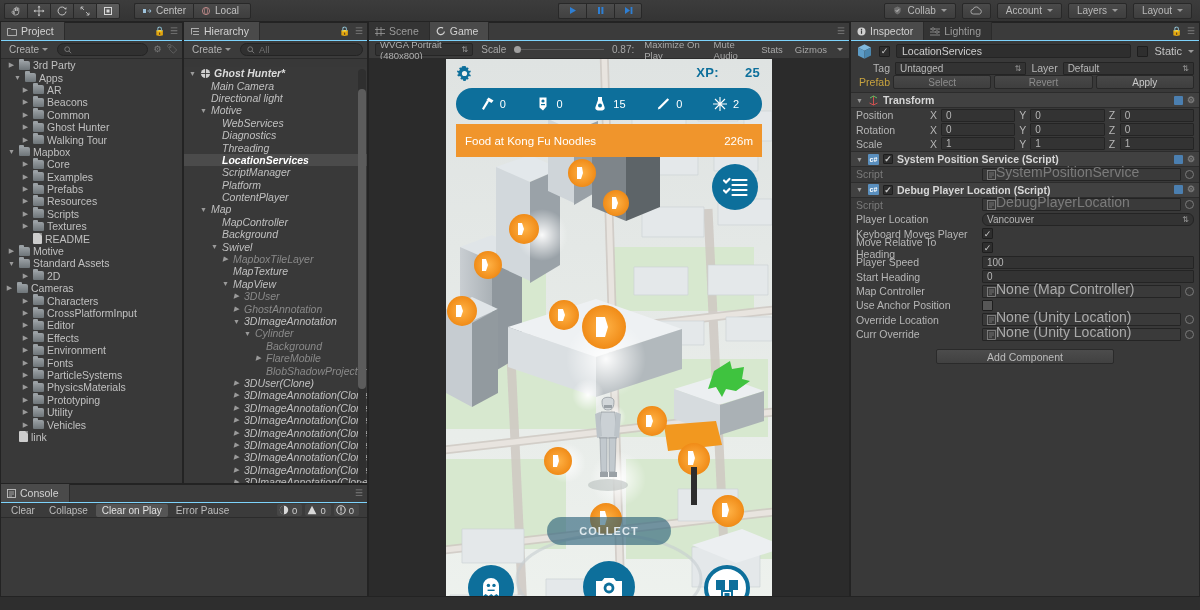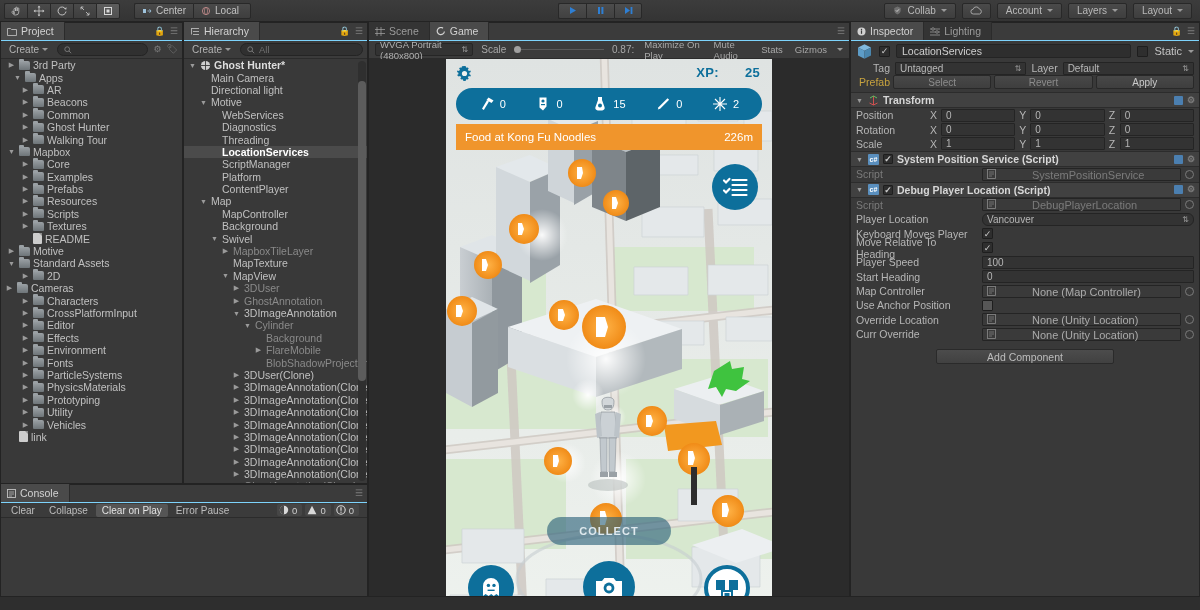--- a/index.html
+++ b/index.html
@@ -85,21 +85,21 @@
     background:#eef1ee; }
   .mapbg { position:absolute; inset:0; }
   .hud-top { position:absolute; left:0; right:0; top:0; height:36px; }
   .gear { position:absolute; left:10px; top:6px; }
   .xp { position:absolute; right:12px; top:6px; display:flex; gap:26px;
     color:#0d6f9b; font-size:13px; font-weight:bold; letter-spacing:.3px; }
   .invbar { position:absolute; left:10px; right:10px; top:29px; height:32px;
     background:#0d6f9b; border-radius:16px; display:flex; align-items:center;
     justify-content:space-around; padding:0 8px; }
   .invitem { display:flex; align-items:center; gap:5px; color:#fff; font-size:11px; }
-  .questbar { position:absolute; left:10px; right:10px; top:65px; height:26px;
+  .questbar { position:absolute; left:10px; right:10px; top:65px; height:33px;
     background:#f0952c; display:flex; align-items:center; justify-content:space-between;
     padding:0 9px; color:#fff; font-size:11.5px; }
   .listbtn { position:absolute; right:14px; top:105px; width:46px; height:46px;
     border-radius:50%; background:#0d6f9b; display:flex; align-items:center; justify-content:center; }
   .collect { position:absolute; left:50%; transform:translateX(-50%); bottom:78px;
     width:124px; height:28px; border-radius:14px; background:rgba(40,95,120,.62);
     display:flex; align-items:center; justify-content:center; color:#dfe9ee;
     font-size:11px; font-weight:bold; letter-spacing:1.1px; }
   .cbtn { position:absolute; bottom:12px; width:46px; height:46px; border-radius:50%;
     background:#0d6f9b; display:flex; align-items:center; justify-content:center; }
@@ -132,21 +132,21 @@
   .plbl { width:122px; color:#b6b6b6; flex:0 0 122px; }
   .plbl.dim { color:#7b7b7b; }
   .pval { flex:1; height:13px; background:#333; border:1px solid #242424; border-radius:1px;
     display:flex; align-items:center; padding:0 4px; color:#b6b6b6; font-size:10px; gap:4px; }
   .axrow { display:flex; gap:4px; flex:1; }
   .ax { flex:1; display:flex; align-items:center; gap:3px; }
   .ax .k { color:#b6b6b6; width:8px; }
   .ax .v { flex:1; height:13px; background:#333; border:1px solid #242424; border-radius:1px;
     display:flex; align-items:center; padding:0 4px; color:#b6b6b6; font-size:10px; }
   .objfield { flex:1; height:13px; background:#3a3a3a; border:1px solid #242424; border-radius:1px;
-    display:flex; align-items:flex-start; padding:0 4px; color:#aaa; font-size:11px;gap:36px; }
+    display:flex; align-items:flex-end; padding:0 4px; color:#aaa; font-size:14px; }
   .addcomp { margin:8px auto 0; width:178px; height:15px;
     background:linear-gradient(#4c4c4c,#414141); border:1px solid #2a2a2a; border-radius:2px;
     display:flex; align-items:center; justify-content:center; color:#bdbdbd; font-size:10.5px; }
   .updown { font-size:8px; color:#9a9a9a; }
   .circ { width:9px;height:9px;border:1px solid #7a7a7a;border-radius:50%;flex:0 0 9px; }
 
   
   .ctoolbar { height:15px; background:#3b3b3b; display:flex; align-items:center; gap:2px;
     padding:0 4px; border-bottom:1px solid #2b2b2b; }
   .cbtn2 { padding:0 6px; height:13px; display:flex; align-items:center; color:#bdbdbd;
@@ -469,21 +469,21 @@
         <span class="caret"></span>
       </div>
       <div class="srch">
         <svg width="8" height="8" viewBox="0 0 8 8">
             <circle cx="3.2" cy="3.2" r="2.4" fill="none" stroke="#7c7c7c" stroke-width=".9"></circle>
             <path d="M5 5l2.2 2.2" stroke="#7c7c7c" stroke-width=".9"></path>
           </svg>
         <span>All</span>
       </div>
     </div>
-    <div class="pbody" style="top:36px;">
+    <div class="pbody" style="top:44px;font-style:italic;">
       <div id="hierarchy-tree-rows">
           <div class="row bold" style="padding-left: 4px;">
             <span class="arw">▼</span>
             <span class="cube"><svg width="11" height="11" viewBox="0 0 11 11">
                 <circle cx="5.5" cy="5.5" r="4.6" fill="#cfcfcf"></circle>
                 <path d="M5.5.9v9.2M.9 5.5h9.2" stroke="#3a3a3a" stroke-width=".9"></path>
               </svg></span>
             <span>Ghost Hunter*</span>
           </div>
           <div class="row" style="padding-left: 15px;">

